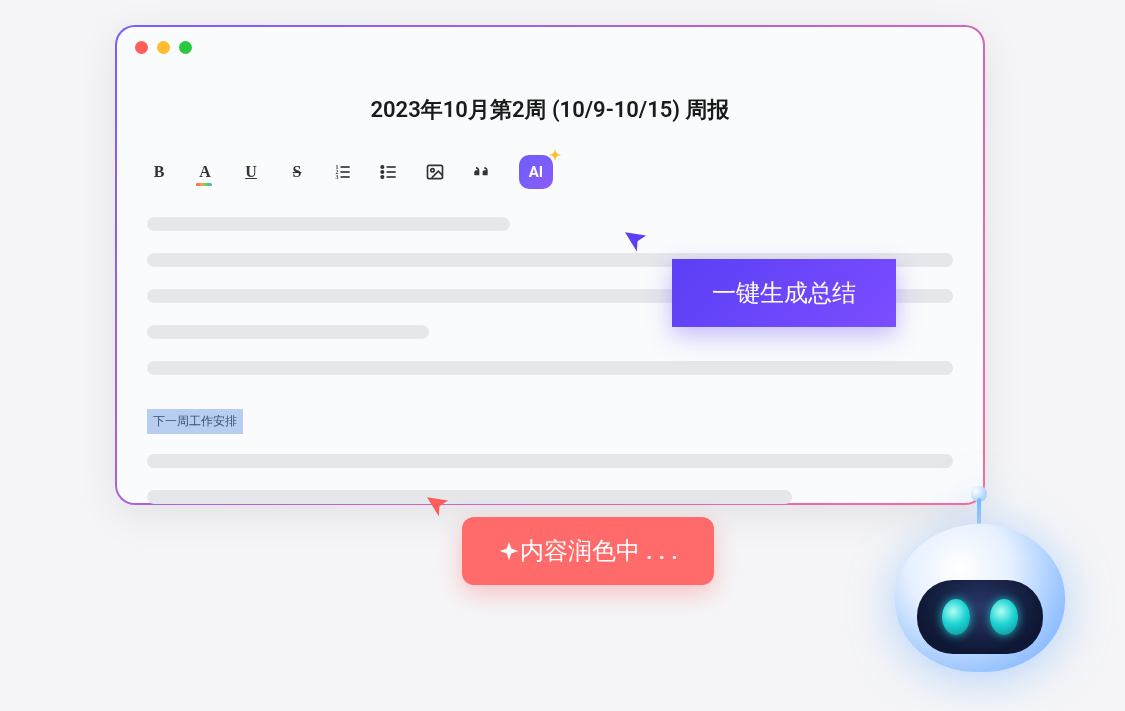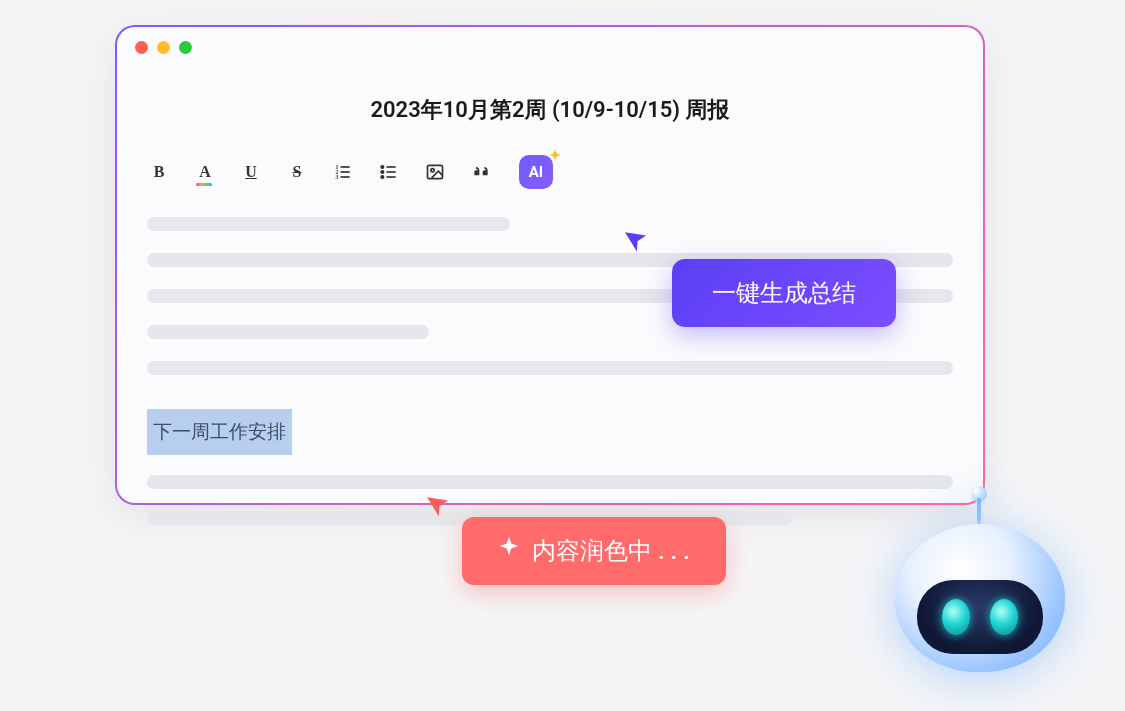--- a/index.html
+++ b/index.html
@@ -113,22 +113,22 @@
     }
     .sk1 { width: 45%; }
     .sk2 { width: 100%; }
     .sk3 { width: 100%; }
     .sk4 { width: 35%; }
     .sk5 { width: 100%; }
     .highlighted-text {
       display: inline-block;
       background: #b8cef0;
       color: #3b4e6d;
-      font-size: 19px;
-      padding: 10px 6px;
+      font-size: 12px;
+      padding: 4px 6px;
       margin-top: 12px;
       margin-bottom: 20px;
       cursor: text;
     }
     .sk6 { width: 100%; }
     .sk7 { width: 80%; }
 
     .cursor-purple {
       position: absolute;
       left: 508px;
@@ -140,21 +140,21 @@
     }
     .tooltip-purple {
       position: absolute;
       left: 555px;
       top: 232px;
       background: linear-gradient(135deg, #5b3ff5, #7c4dff);
       color: white;
       font-size: 24px;
       font-weight: 500;
       padding: 18px 40px;
-      border-radius: 13px;
+      border-radius: 0;
       box-shadow: 0 8px 24px rgba(91,63,245,0.35);
     }
     .cursor-red {
       position: absolute;
       left: 310px;
       top: 465px;
       color: #ff5c5c;
       font-size: 24px;
       transform: rotate(-15deg);
       pointer-events: none;
@@ -164,22 +164,22 @@
       left: 345px;
       top: 490px;
       background: #ff6b6b;
       color: white;
       font-size: 24px;
       font-weight: 500;
       padding: 18px 36px;
       border-radius: 12px;
       box-shadow: 0 8px 24px rgba(255,92,92,0.35);
       display: flex;
-      align-items: flex-start;
-      gap: 12px;
+      align-items: center;
+      gap: 0;
     }
     .star-icon {
       width: 22px;
       height: 22px;
     }
     .robot {
       position: absolute;
       right: 60px;
       bottom: 30px;
       width: 170px;

